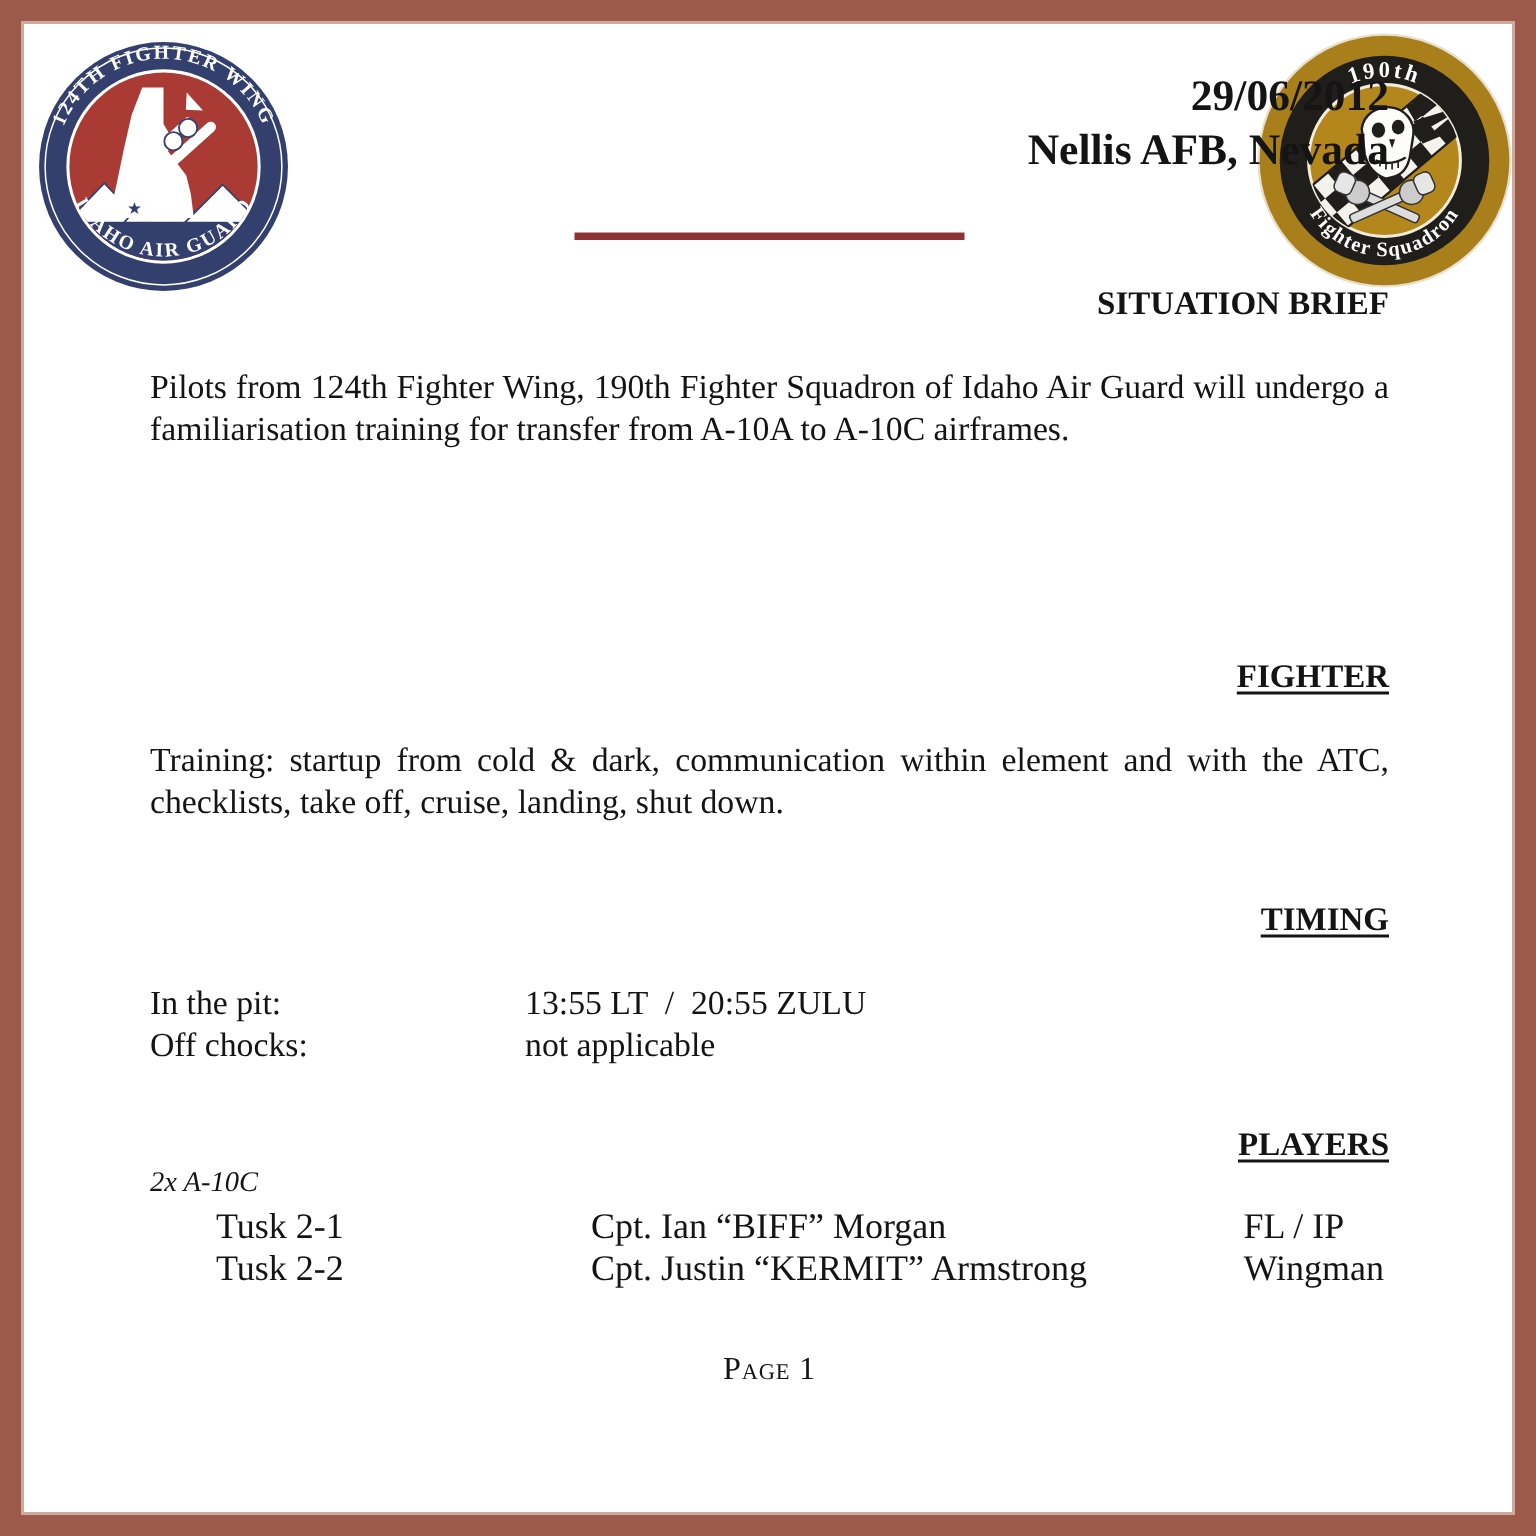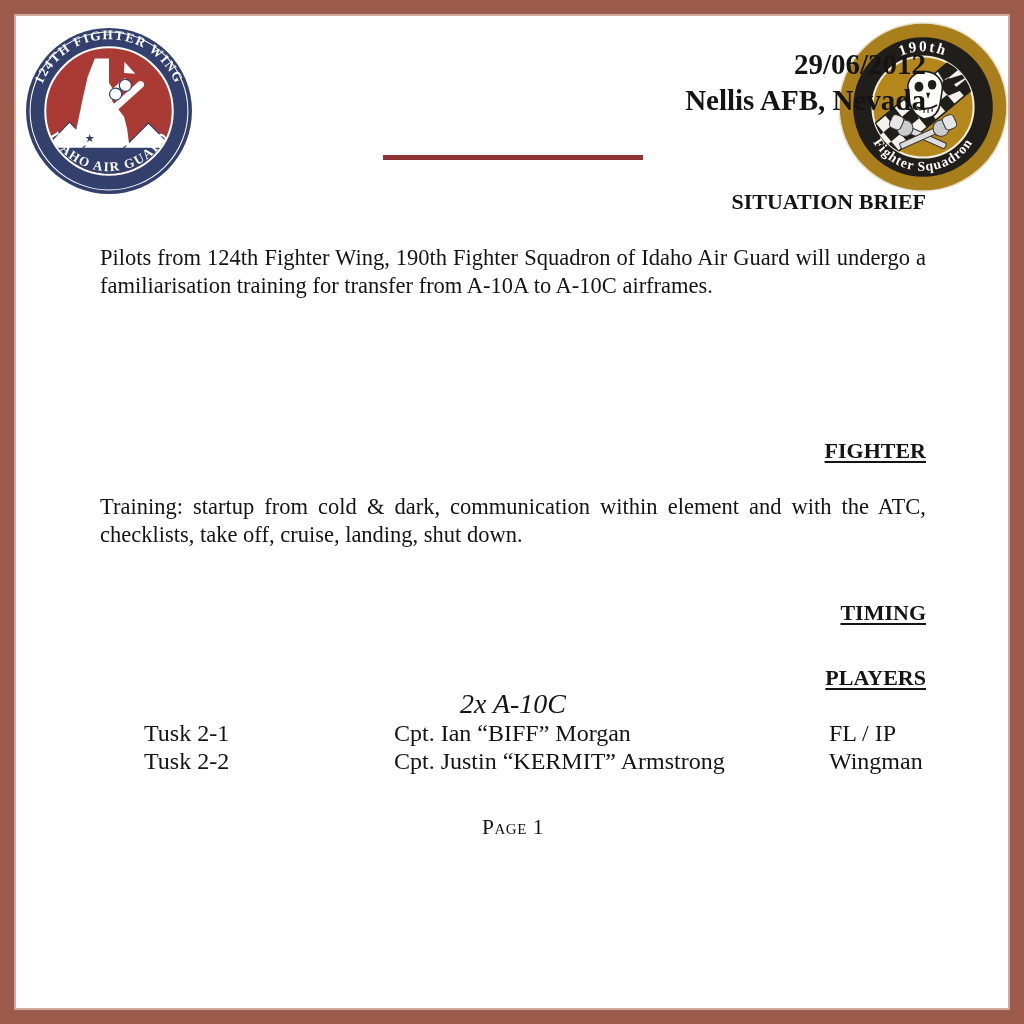--- a/index.html
+++ b/index.html
@@ -27,21 +27,21 @@
   .sec-heading.underlined{text-decoration:underline;text-decoration-thickness:2px;text-underline-offset:3px;}
   .h-overview{margin-top:138px;}
   .h-timing{margin-top:51px;}
   .h-players{margin-top:39px;}
 
   .body-par{margin:29px 0 0;font-size:22.5px;line-height:28px;text-align:justify;}
 
   .timing-table{margin-top:29px;display:grid;grid-template-columns:250px 1fr;font-size:22.5px;line-height:28px;}
   .timing-value{white-space:pre;}
 
-  .players-sub{margin-top:0;text-align:center;font-style:italic;font-size:28px;line-height:26px;}
+  .players-sub{margin-top:0;text-align:left;font-style:italic;font-size:19px;line-height:26px;}
   .players-table{margin-top:2px;display:grid;grid-template-columns:250px 435px 1fr;font-size:24px;line-height:28px;margin-left:44px;}
 
   .footer{margin-top:40px;text-align:center;font-size:21.5px;font-variant:small-caps;letter-spacing:0.5px;}
 </style>
 </head>
 <body>
 
 <div class="frame" style="border-color: rgb(156, 91, 74);"></div>
 
 <div class="badge badge-left">
@@ -160,20 +160,26 @@
 
   <div class="divider" style="background-color: rgb(142, 51, 53);"></div>
 
   <div class="sec-heading">SITUATION BRIEF</div>
   <p class="body-par">Pilots from 124th Fighter Wing, 190th Fighter Squadron of Idaho Air Guard will undergo a familiarisation training for transfer from A-10A to A-10C airframes.</p>
 
   <div class="sec-heading underlined h-overview">FIGHTER</div>
   <p class="body-par">Training: startup from cold &amp; dark, communication within element and with the ATC, checklists, take off, cruise, landing, shut down.</p>
 
   <div class="sec-heading underlined h-timing">TIMING</div>
+  <div class="timing-table">
+    <div>In the pit:</div>
+    <div class="timing-value">13:55 LT  /  20:55 ZULU</div>
+    <div>Off chocks:</div>
+    <div class="timing-value">not applicable</div>
+  </div>
 
   <div class="sec-heading underlined h-players">PLAYERS</div>
   <div class="players-sub">2x A-10C</div>
   <div class="players-table">
     <div>Tusk 2-1</div>
     <div>Cpt. Ian “BIFF” Morgan</div>
     <div>FL / IP</div>
     <div>Tusk 2-2</div>
     <div>Cpt. Justin “KERMIT” Armstrong</div>
     <div>Wingman</div>

